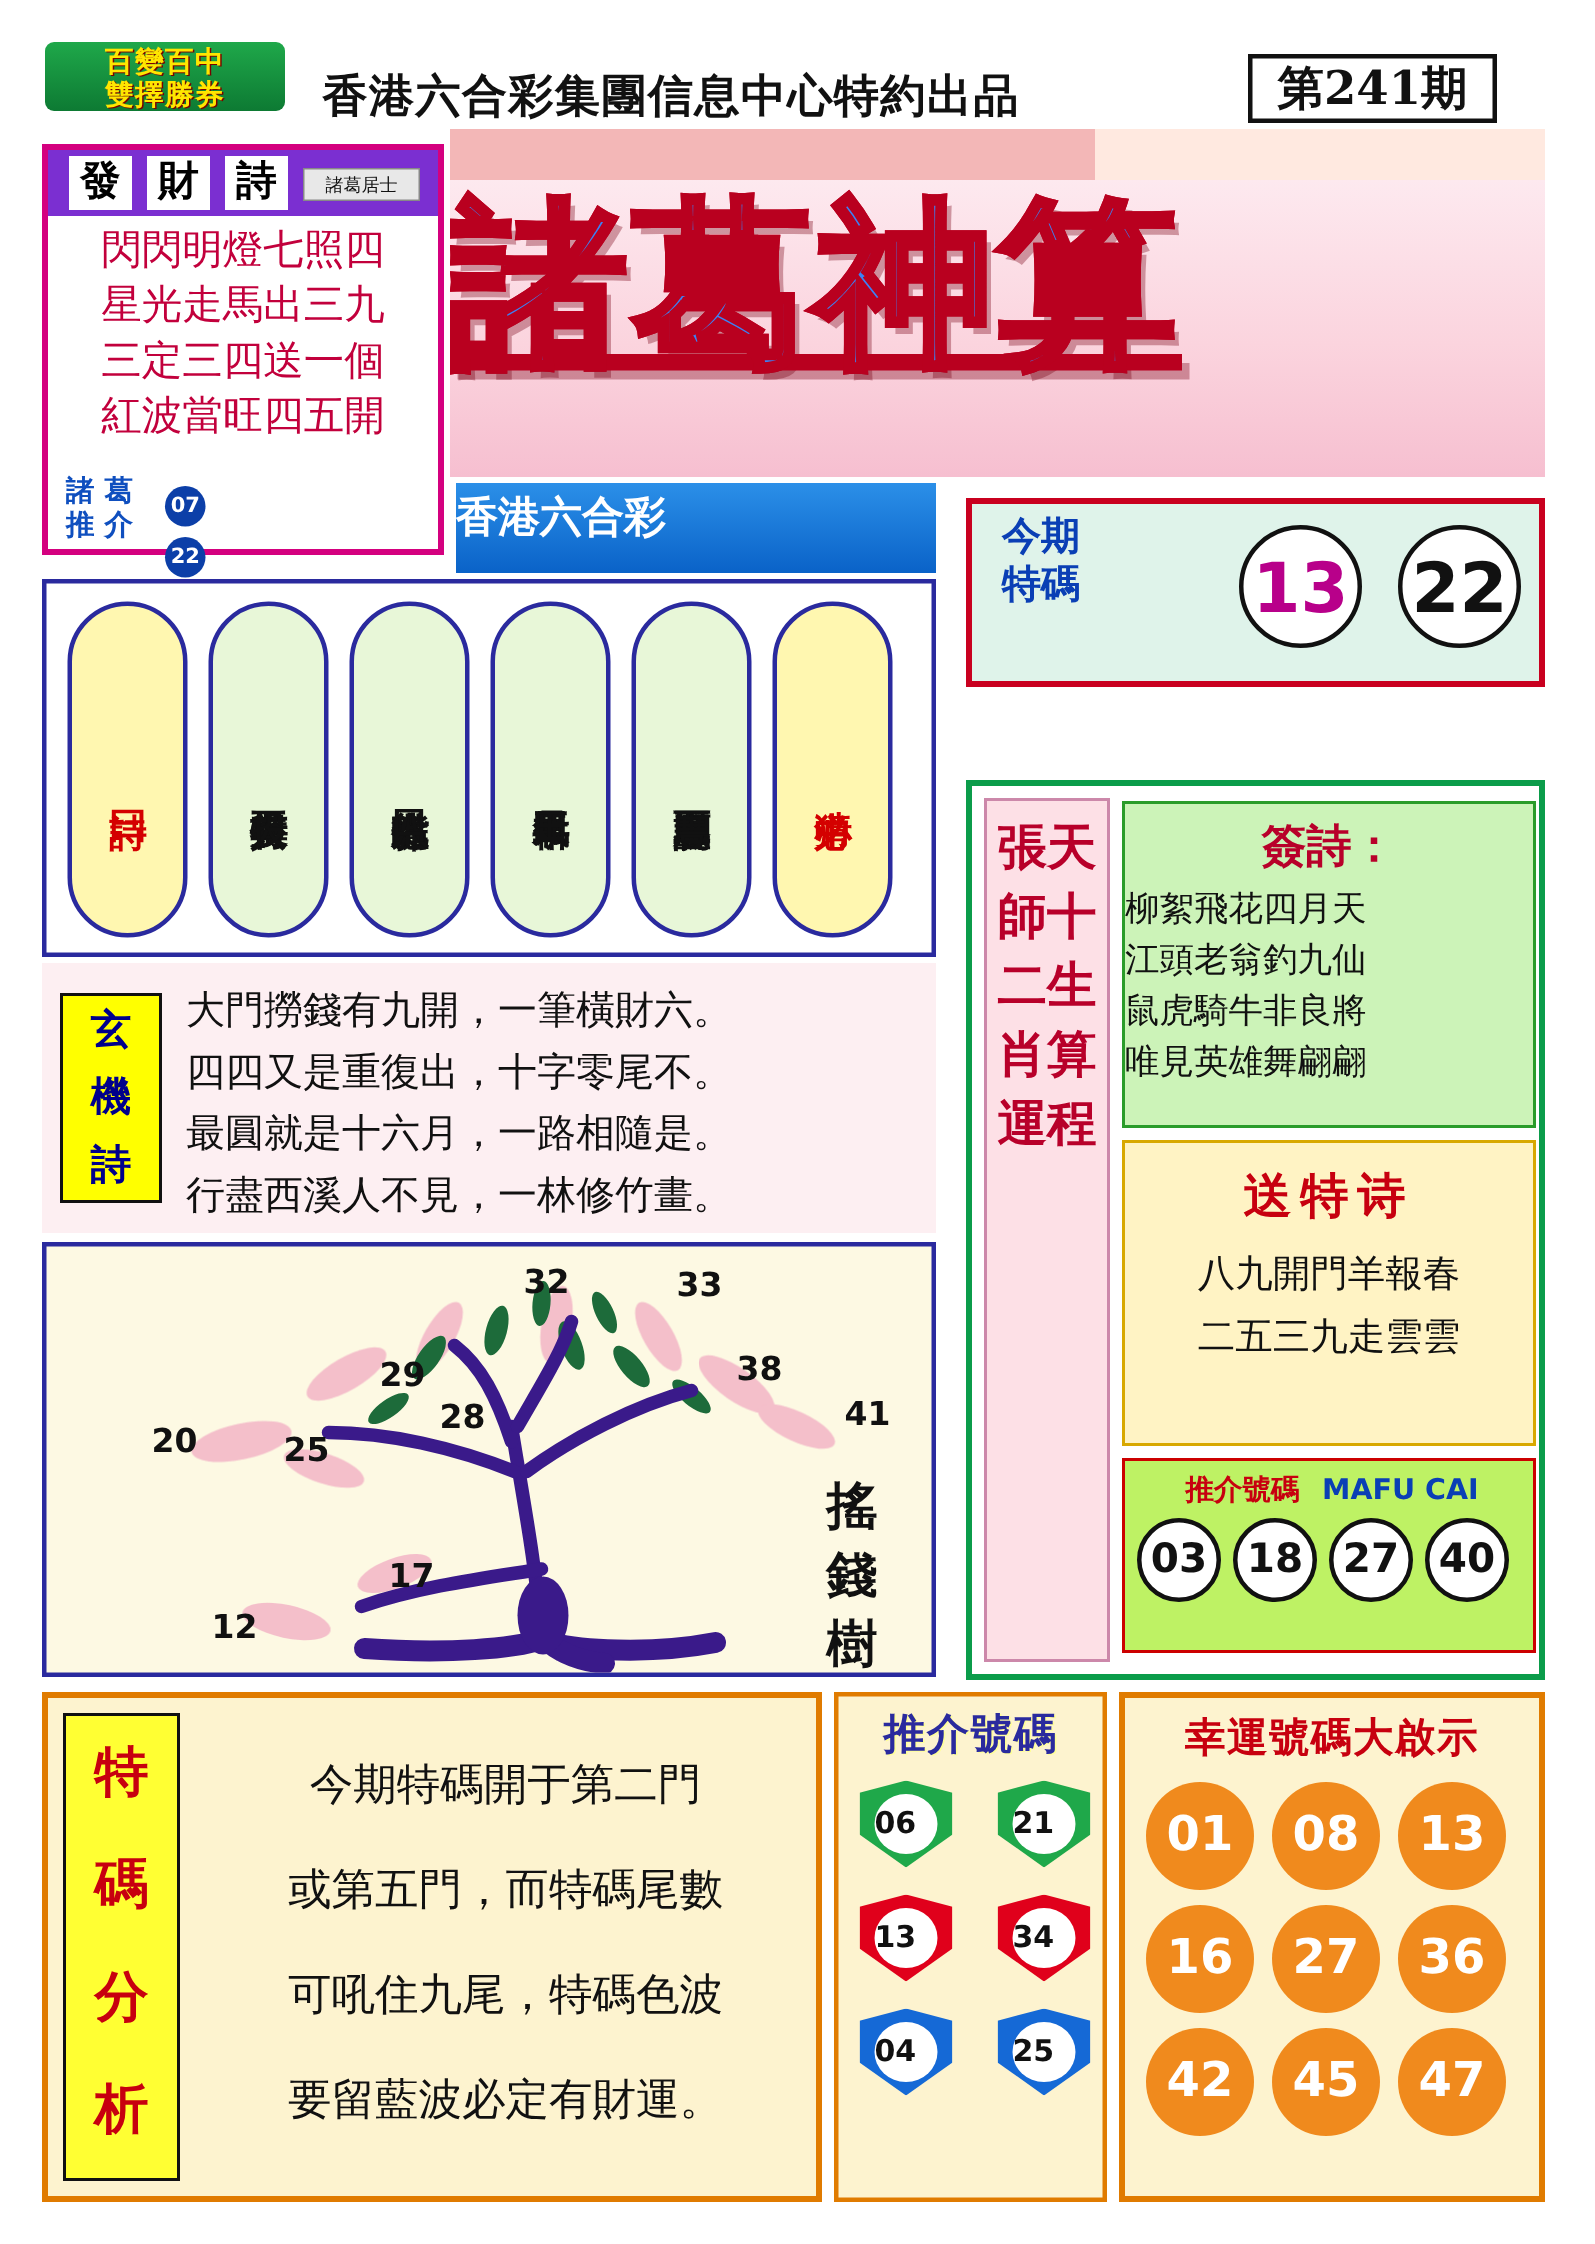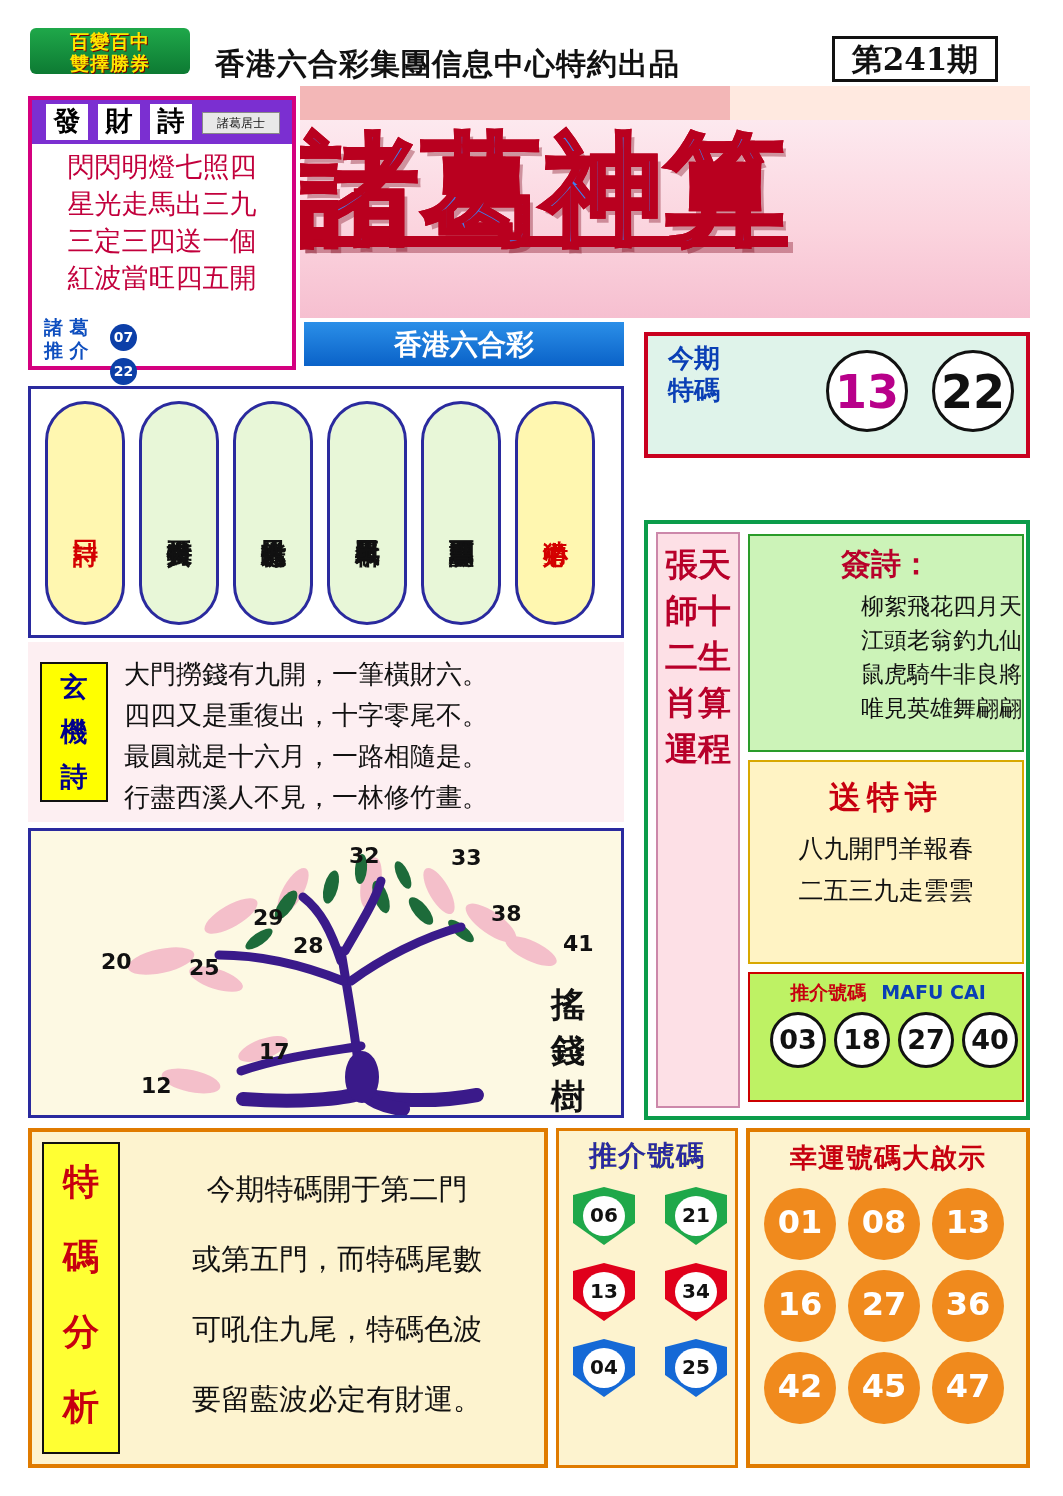--- a/index.html
+++ b/index.html
@@ -89,23 +89,23 @@
     color:#3b82f6;
     font-family:"DejaVu Serif","Liberation Serif",serif;
     -webkit-text-stroke: 4px #b9001f;
     text-shadow: 5px 6px 0 rgba(120,0,20,0.35);
     letter-spacing:4px;
     text-decoration:underline;
   }
 
   
   .blue-bar {
-    position:absolute; left:304px; top:322px; width:320px; height:44px;
+    position:absolute; left:304px; top:322px; width:320px; height:60px;
     background:linear-gradient(180deg,#2b8fe8 0%, #0a62c8 100%);
-    color:#fff; font-size:28px; font-weight:bold; text-align:center; line-height:46px;
+    color:#fff; font-size:28px; font-weight:bold; line-height:46px;
     font-family:"DejaVu Serif","Liberation Serif",serif;
   }
 
   
   .today-box {
     position:absolute; left:644px; top:332px; width:386px; height:126px;
     border:4px solid #c9001f; background:#dff3ea;
   }
   .today-lbl {
     position:absolute; left:10px; top:6px; width:72px; height:96px;
@@ -197,23 +197,22 @@
   .qianshi {
     position:absolute; left:100px; top:10px; width:276px; height:218px;
     background:#ccf3b8; border:2px solid #2a9c2a;
   }
   .qianshi .t {
     color:#b8002a; font-size:30px; font-weight:bold; text-align:center;
     padding:8px 0 4px 0;
     font-family:"DejaVu Serif","Liberation Serif",serif;
   }
   .qianshi .l {
-    color:#111; font-size:23px; line-height:34px; text-align:right;
-    font-family:"DejaVu Serif","Liberation Serif",serif;
-    margin-left:20px;
+    color:#111; font-size:23px; line-height:34px; text-align:left;
+    font-family:"DejaVu Serif","Liberation Serif",serif;
   }
   .songte {
     position:absolute; left:100px; top:236px; width:276px; height:204px;
     background:#fff3c4; border:2px solid #d8a800;
   }
   .songte .t {
     color:#c7000f; font-size:32px; font-weight:bold; text-align:center;
     padding:14px 0 8px 0; letter-spacing:6px;
     font-family:"DejaVu Serif","Liberation Serif",serif;
   }
@@ -229,21 +228,21 @@
     position:absolute; left:0; top:6px; width:276px; text-align:center;
   }
   .rec-head .cn {
     color:#c7000f; font-size:19px; font-weight:bold;
     font-family:"DejaVu Serif","Liberation Serif",serif;
   }
   .rec-head .en {
     color:#0a3fb5; font-size:19px; font-weight:bold; margin-left:10px;
     font-family:"DejaVu Sans","Liberation Sans",sans-serif;
   }
-  .rec-nums { position:absolute; left:20px; top:38px; display:flex; gap:8px; }
+  .rec-nums { position:absolute; left:8px; top:38px; display:flex; gap:8px; }
   .rec-nums span {
     display:inline-block; width:56px; height:56px; border-radius:50%;
     border:3px solid #111; background:#fff; color:#111;
     font-size:27px; font-weight:bold; text-align:center; line-height:50px;
     font-family:"DejaVu Sans","Liberation Sans",sans-serif;
   }
 
   
   .analysis {
     position:absolute; left:28px; top:1128px; width:520px; height:340px;
@@ -269,21 +268,21 @@
   .recommend .t {
     color:#2a2a9e; font-size:28px; font-weight:bold; text-align:center;
     padding-top:6px; letter-spacing:1px;
     font-family:"DejaVu Serif","Liberation Serif",serif;
     text-shadow:1px 1px 0 #ff9; 
   }
   .rgrid { position:absolute; left:14px; top:56px; width:154px; }
   .rrow { display:flex; justify-content:space-between; margin-bottom:18px; }
   .shield {
     width:62px; height:58px; color:#fff;
-    font-size:21px; font-weight:bold; text-align:center; line-height:52px;
+    font-size:21px; font-weight:bold; text-align:left; line-height:52px;
     font-family:"DejaVu Sans","Liberation Sans",sans-serif;
     clip-path: polygon(50% 0%, 100% 14%, 100% 62%, 50% 100%, 0% 62%, 0% 14%);
     display:flex; align-items:center; justify-content:center;
   }
   .shield i { font-style:normal; display:block; width:42px; height:40px; border-radius:50%;
               background:#fff; color:#111; line-height:38px; font-size:20px; }
   .sh-green { background:#1fa84a; }
   .sh-red { background:#e0001b; }
   .sh-blue { background:#1569d6; }
 

